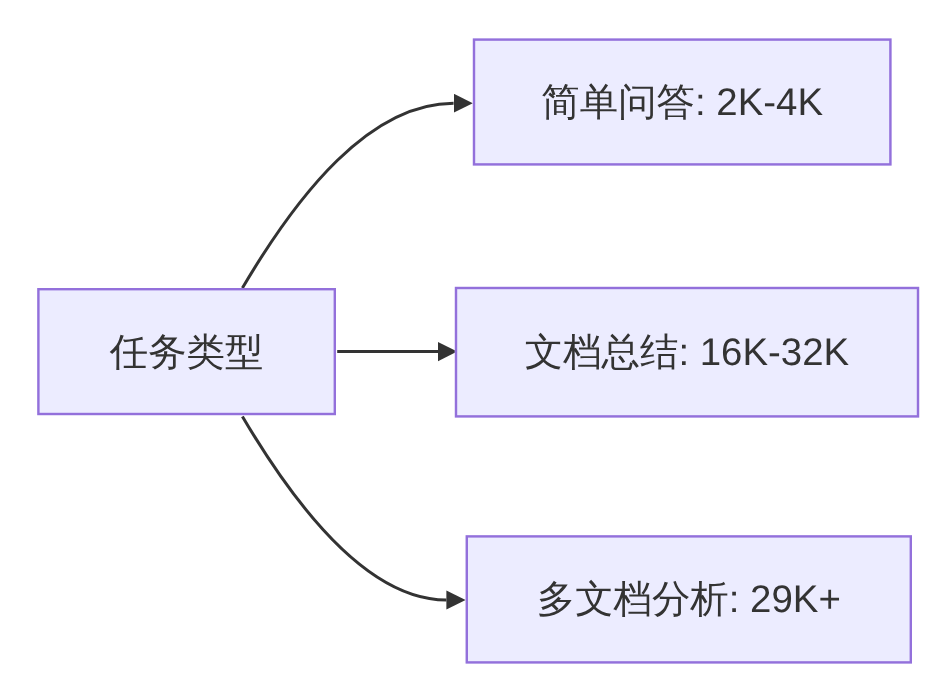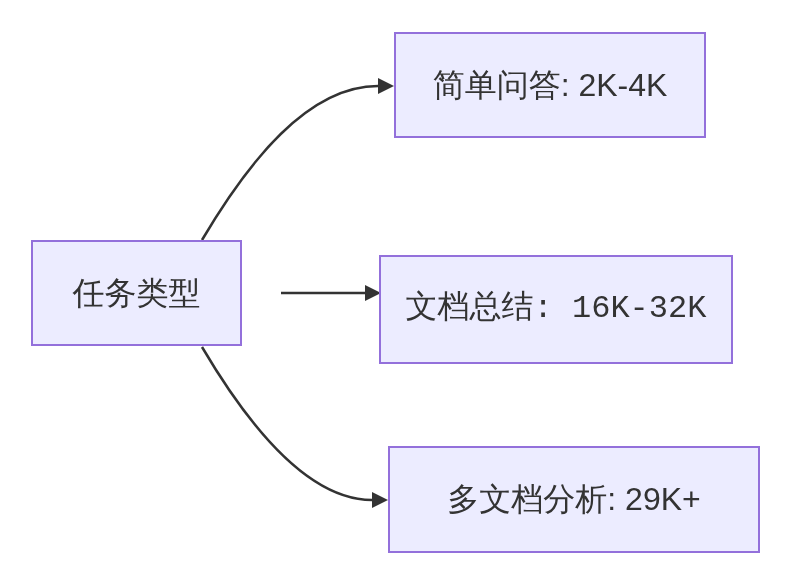--- a/index.html
+++ b/index.html
@@ -35,23 +35,23 @@
     align-items: center;
     justify-content: center;
     text-align: center;
   }
   .node-label {
     color: #333333;
     font-size: 32px;
     line-height: 1.2;
     white-space: nowrap;
   }
-  .node-root   { left: 31px;  top: 240px; width: 211px; height: 106px; }
-  .node-simple { left: 394px; top: 32px;  width: 312px; height: 106px; }
-  .node-doc    { left: 379px; top: 255px; width: 354px; height: 109px; font-family: Liberation Mono, monospace; }
+  .node-root   { left: 31px;  top: 240px; width: 249px; height: 106px; }
+  .node-simple { left: 394px; top: 32px;  width: 349px; height: 106px; }
+  .node-doc    { left: 379px; top: 239px; width: 387px; height: 109px; }
   .node-multi  { left: 388px; top: 446px; width: 372px; height: 107px; }
 </style>
 </head>
 <body>
 
 <div class="canvas">
 
   <svg class="edges" width="787" height="572" viewBox="0 0 787 572" xmlns="http://www.w3.org/2000/svg">
     <defs>
       <marker id="arrowhead" markerUnits="userSpaceOnUse" markerWidth="18" markerHeight="18" refX="0" refY="8" orient="auto">

